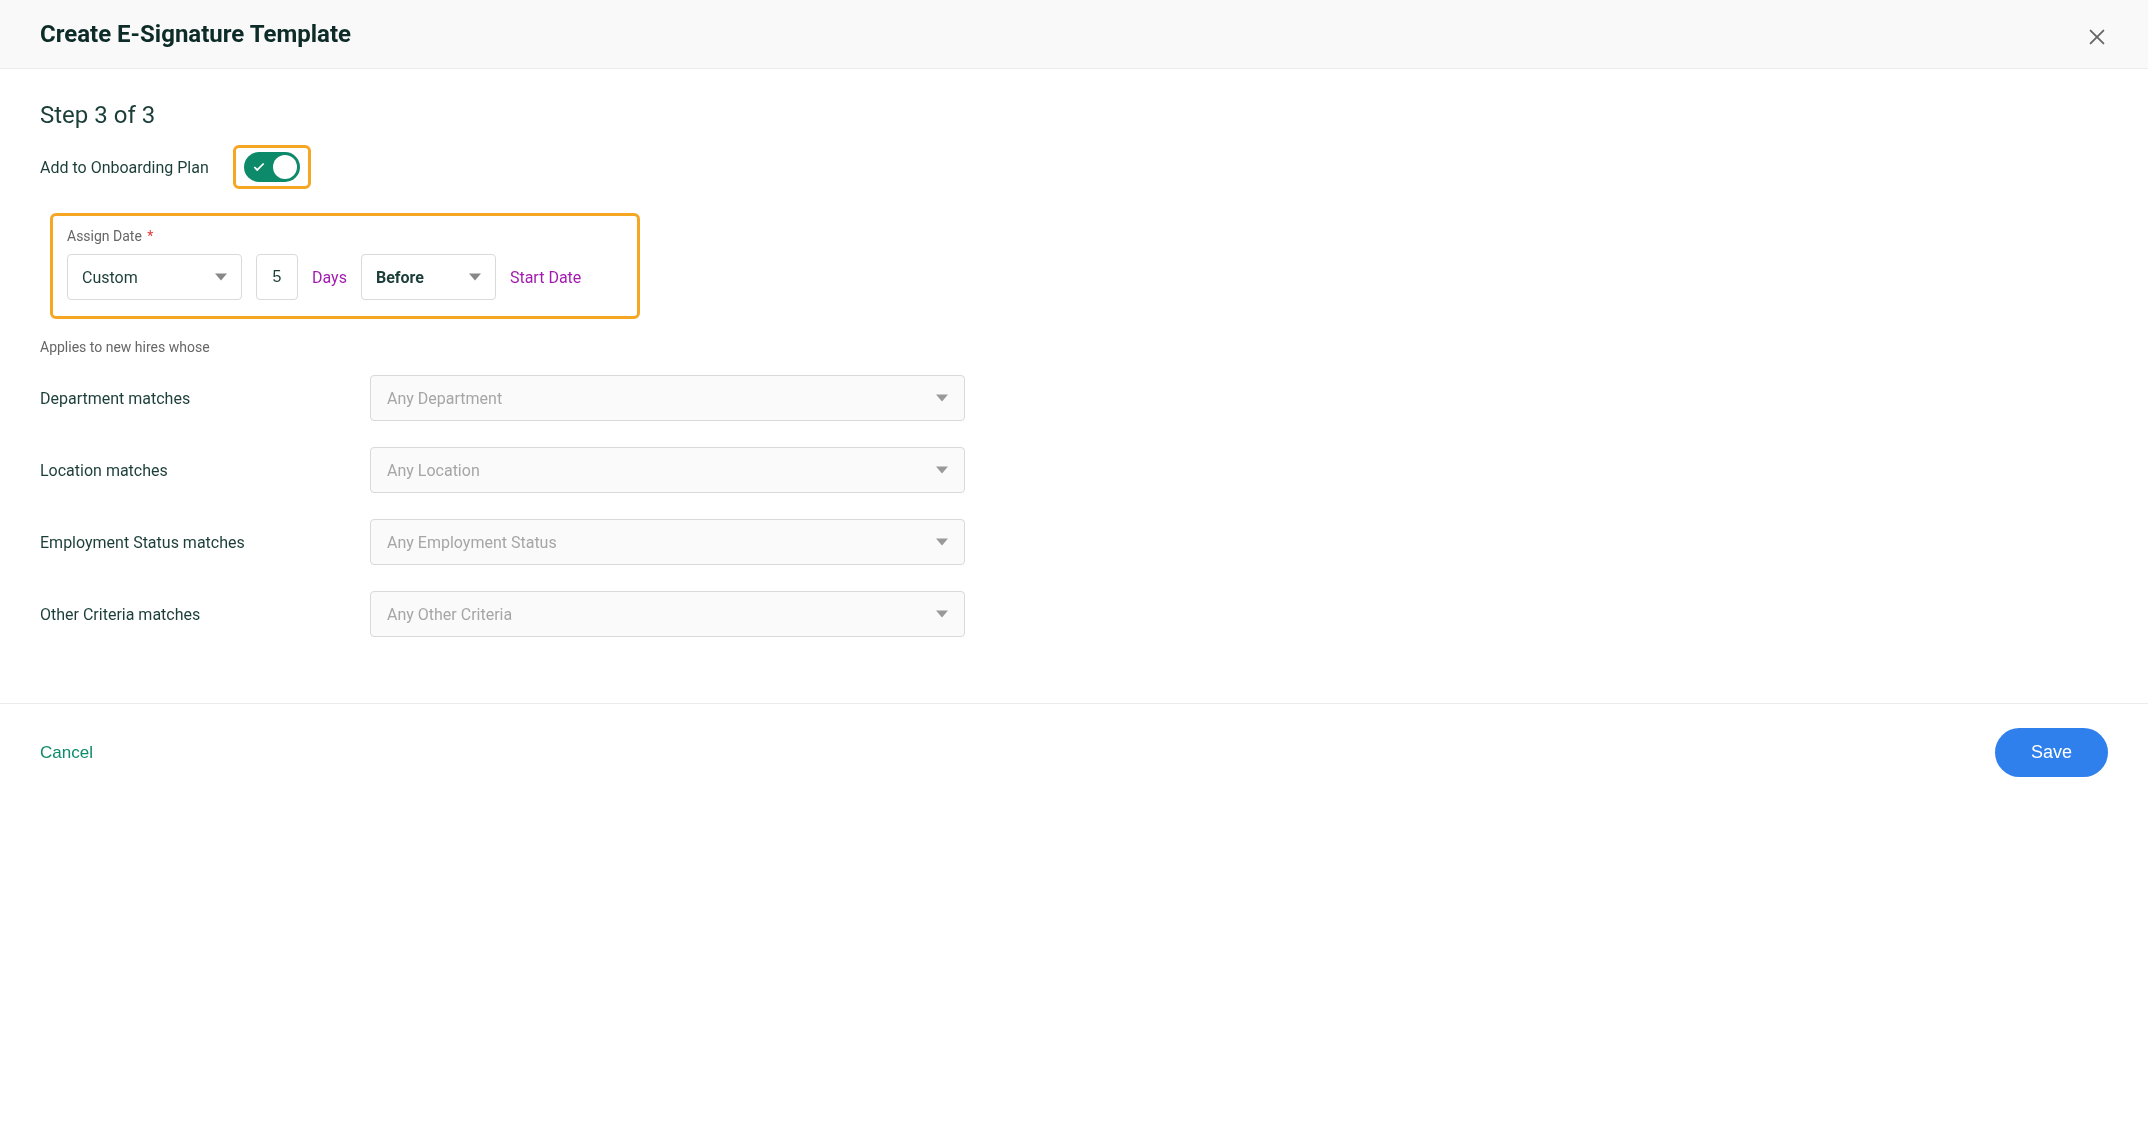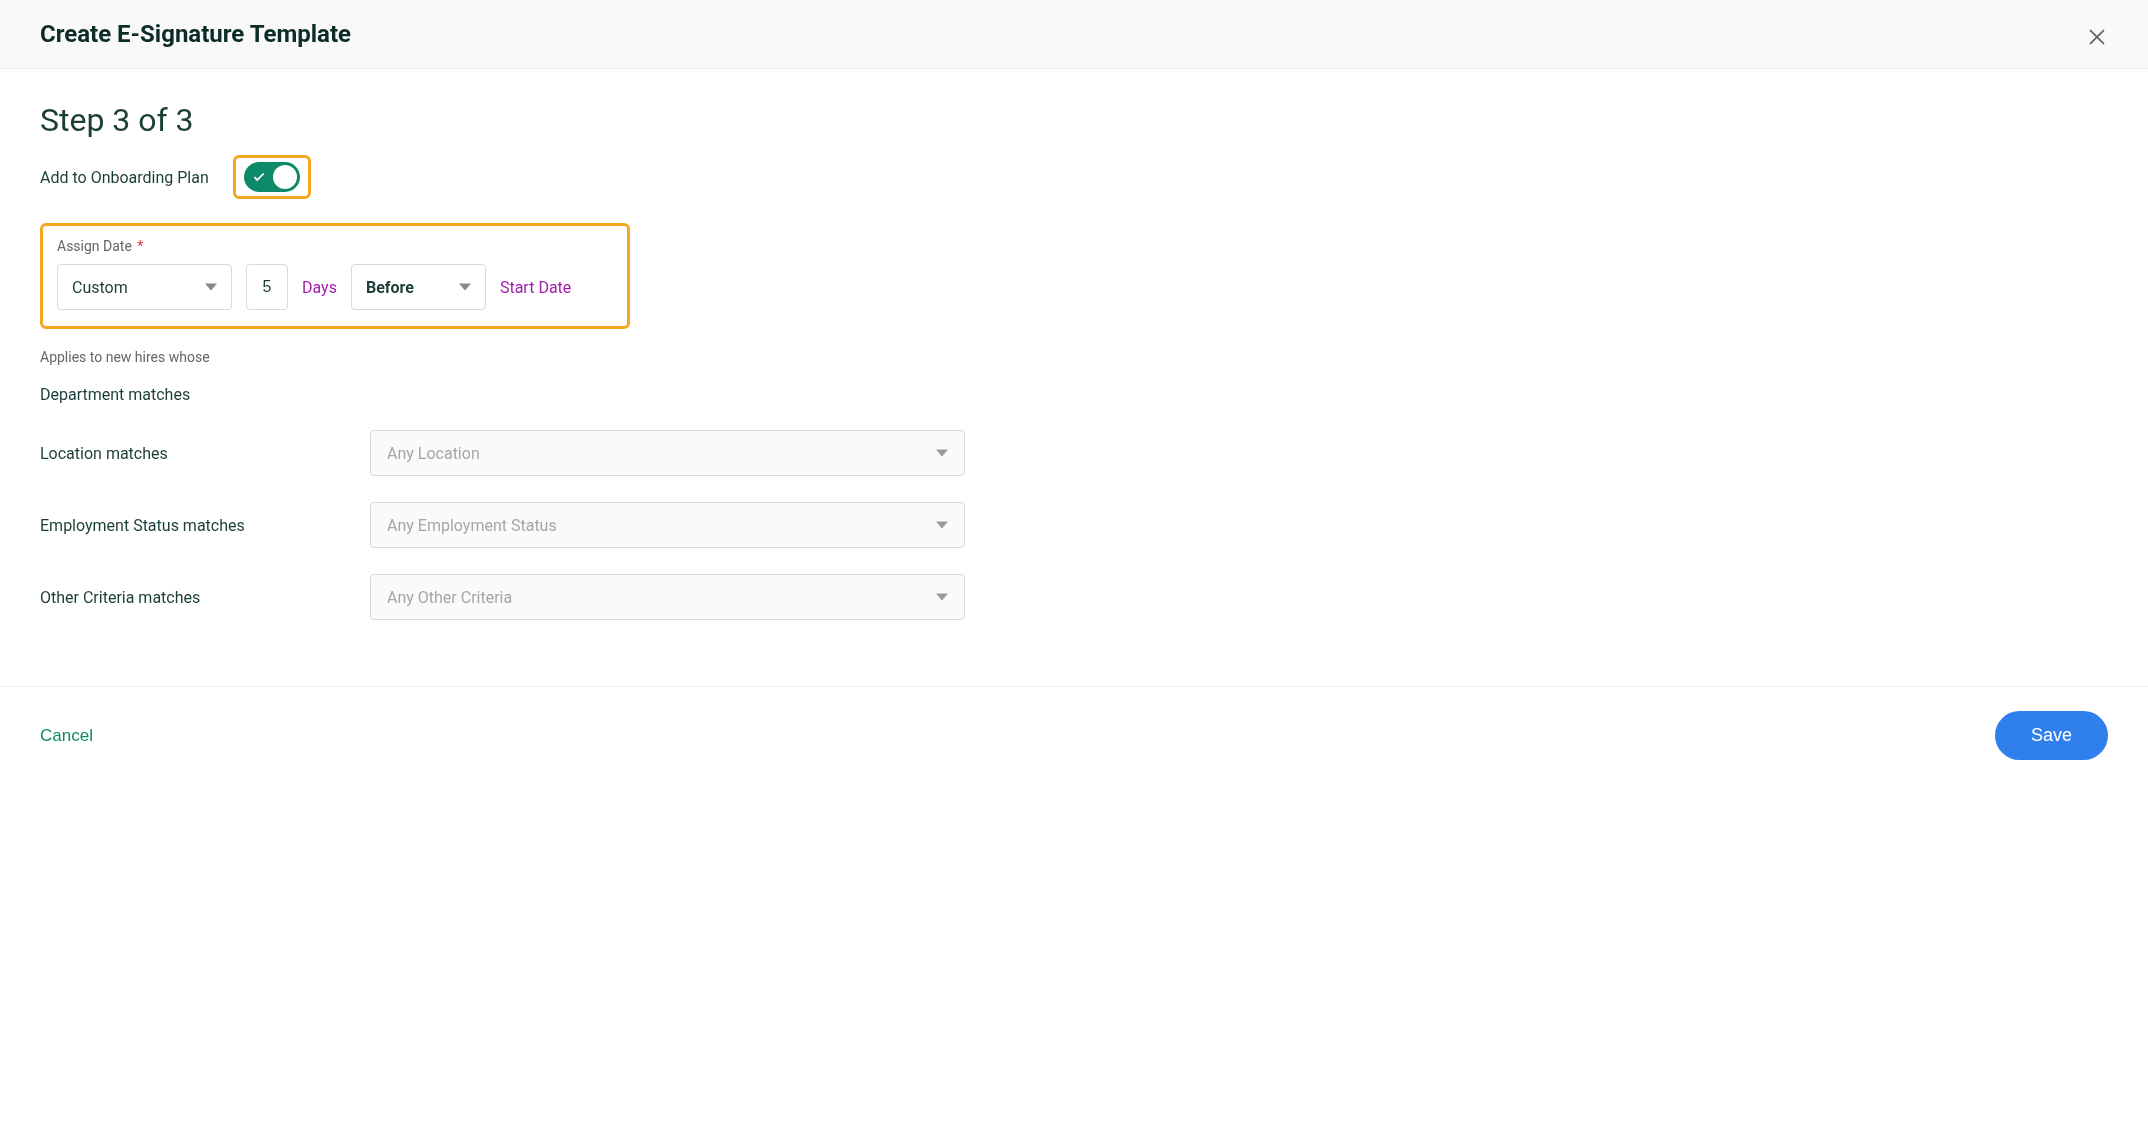--- a/index.html
+++ b/index.html
@@ -30,21 +30,21 @@
       color: #555;
       display: flex;
       align-items: center;
       justify-content: center;
     }
     .close-icon svg { width: 22px; height: 22px; stroke: #666; }
     .modal-body {
       padding: 32px 40px 40px 40px;
     }
     .step-label {
-      font-size: 32px;
+      font-size: 24px;
       font-weight: 400;
       color: #1c3e39;
       margin-bottom: 16px;
     }
     .toggle-row {
       display: flex;
       align-items: center;
       gap: 24px;
       margin-bottom: 24px;
     }
@@ -85,20 +85,21 @@
       background: #fff;
       border-radius: 50%;
     }
     .assign-date-block {
       border: 3px solid #f5a623;
       border-radius: 6px;
       padding: 12px 14px 16px 14px;
       margin-bottom: 20px;
       display: inline-block;
       min-width: 590px;
+      margin-left: 10px;
     }
     .field-label {
       font-size: 14px;
       color: #666;
       margin-bottom: 10px;
       display: block;
     }
     .required-star { color: #e03a3a; margin-left: 2px; font-size: 14px; }
     .assign-date-controls {
       display: flex;
@@ -251,20 +252,28 @@
           </span>
         </div>
         <span class="inline-text">Start Date</span>
       </div>
     </div>
 
     <span class="applies-label">Applies to new hires whose</span>
 
     <div class="criteria-row">
       <span class="criteria-label">Department matches</span>
+      <div class="criteria-select">
+        <span class="placeholder">Any Department</span>
+        <span class="caret">
+          <svg viewBox="0 0 10 6">
+              <path d="M0 0 L5 6 L10 0 Z"></path>
+            </svg>
+        </span>
+      </div>
     </div>
 
     <div class="criteria-row">
       <span class="criteria-label">Location matches</span>
       <div class="criteria-select">
         <span class="placeholder">Any Location</span>
         <span class="caret">
           <svg viewBox="0 0 10 6">
               <path d="M0 0 L5 6 L10 0 Z"></path>
             </svg>

